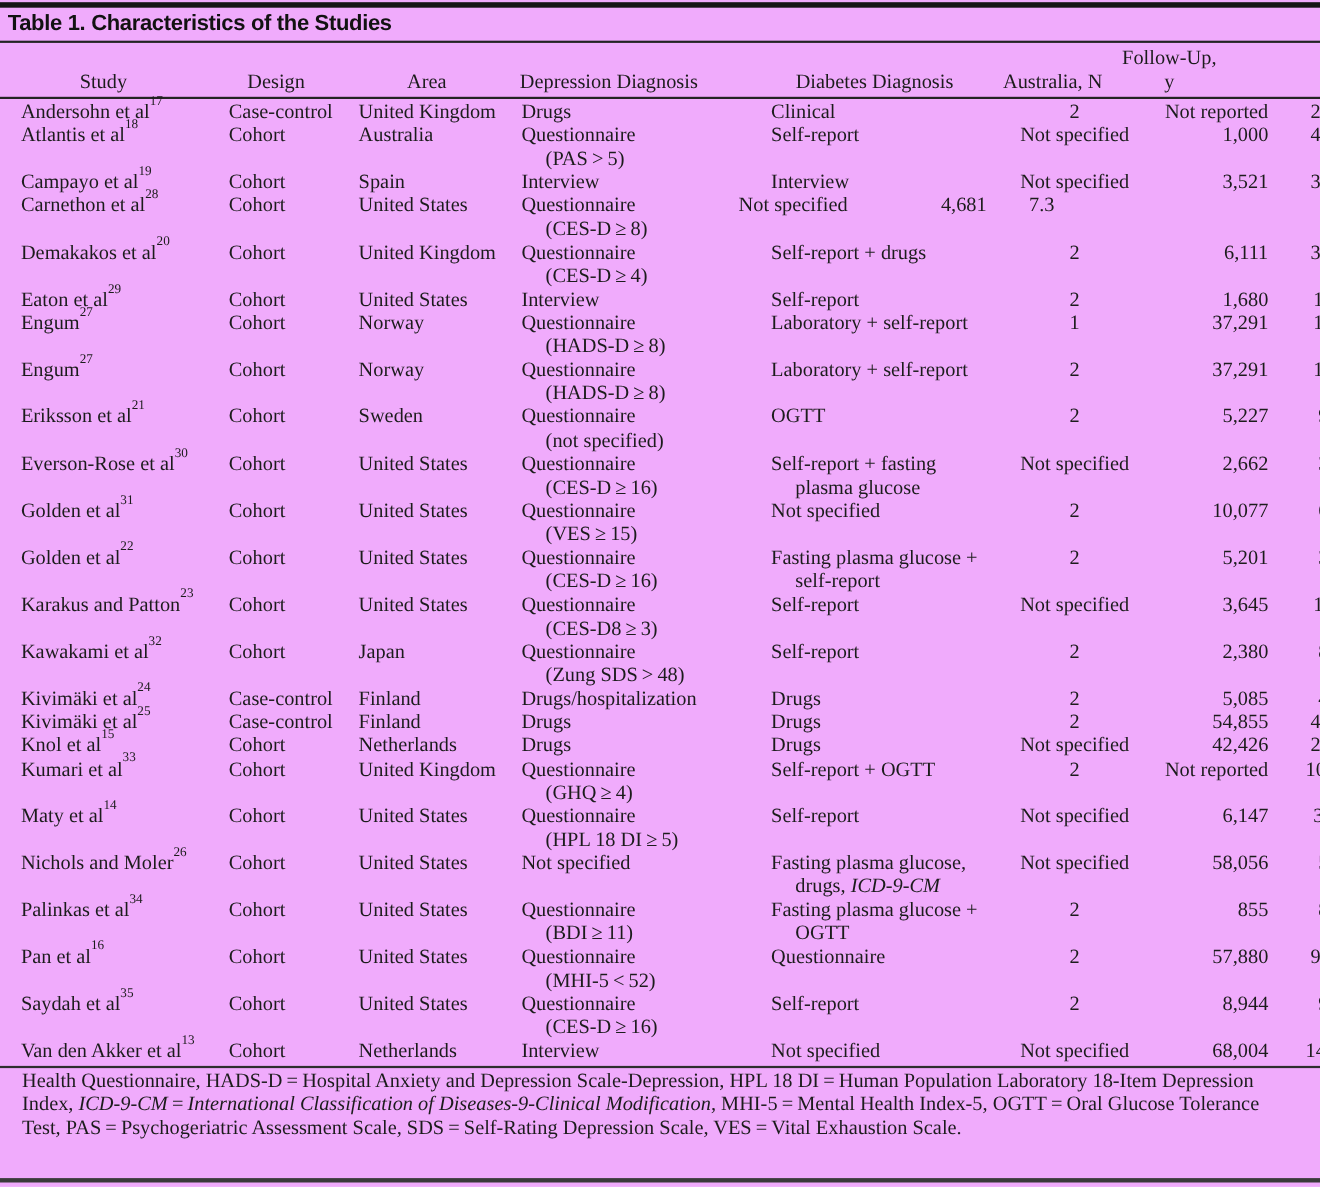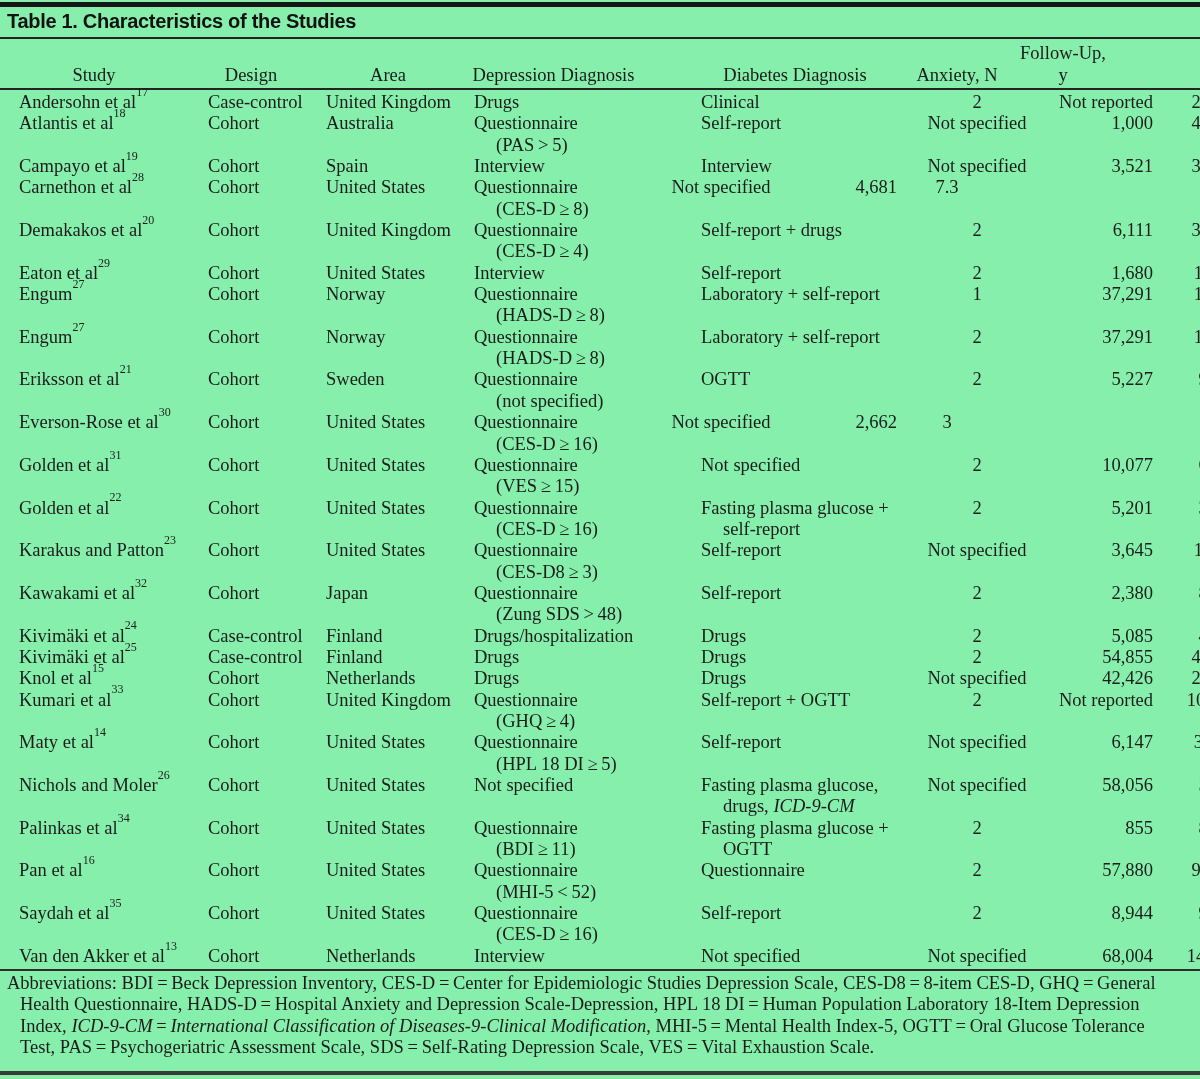--- a/index.html
+++ b/index.html
@@ -1,18 +1,18 @@
 <!DOCTYPE html>
 <html><head>
 <meta charset="utf-8">
 <style>
   html,body { margin:0; padding:0; background:#ffffff; }
   .page {
     position:relative; width:1200px; height:1079px; margin:0 auto;
-    background:#86efac; color:#1c1c1c; overflow:hidden;
+    background:#f0abfc; color:#1c1c1c; overflow:hidden;
     font-family:"Liberation Serif","DejaVu Serif",serif;
   }
   .rule { position:absolute; left:0; width:1200px; background:#1d1d1d; }
   .rule-top        { top:2px;    height:5px;  background:#161616; }
   .rule-title      { top:37px;   height:2px;  background:#242424; }
   .rule-header     { top:88px;   height:2px;  background:#242424; }
   .rule-foot-top   { top:969px;  height:2px;  background:#2e2e2e; }
   .rule-bottom     { top:1071px; height:4px;  background:#3a3a3a; }
 
   .title {
@@ -75,21 +75,21 @@
       <div class="cell c-area">
         <div class="line">Area</div>
       </div>
       <div class="cell c-depression">
         <div class="line">Depression Diagnosis</div>
       </div>
       <div class="cell c-diabetes">
         <div class="line">Diabetes Diagnosis</div>
       </div>
       <div class="cell c-patients">
-        <div class="line">Anxiety, N</div>
+        <div class="line">Australia, N</div>
       </div>
       <div class="cell c-followup">
         <div class="line">Follow-Up,</div>
         <div class="line">y</div>
       </div>
     </div>
   <div class="rule rule-header"></div>
 
   <div class="tbody" id="table-body">
       <div class="trow">
@@ -336,20 +336,24 @@
         <div class="cell c-design">
           <div class="line">Cohort</div>
         </div>
         <div class="cell c-area">
           <div class="line">United States</div>
         </div>
         <div class="cell c-depression">
           <div class="line">Questionnaire</div>
           <div class="line cont">(CES-D ≥ 16)</div>
         </div>
+        <div class="cell c-diabetes">
+          <div class="line">Self-report + fasting</div>
+          <div class="line cont">plasma glucose</div>
+        </div>
         <div class="cell c-type">
           <div class="line">Not specified</div>
         </div>
         <div class="cell c-patients">
           <div class="line">2,662</div>
         </div>
         <div class="cell c-followup">
           <div class="line">3</div>
         </div>
       </div>
@@ -726,19 +730,18 @@
           <div class="line">68,004</div>
         </div>
         <div class="cell c-followup">
           <div class="line">14.8</div>
         </div>
       </div>
     </div>
 
   <div class="rule rule-foot-top"></div>
   <div class="footnote" id="footnote">
-      <div class="fn-line">Abbreviations: BDI = Beck Depression Inventory, CES-D = Center for Epidemiologic Studies Depression Scale, CES-D8 = 8-item CES-D, GHQ = General</div>
       <div class="fn-line indent">Health Questionnaire, HADS-D = Hospital Anxiety and Depression Scale-Depression, HPL 18 DI = Human Population Laboratory 18-Item Depression</div>
       <div class="fn-line indent">Index, <i>ICD-9-CM</i> = <i>International Classification of Diseases-9-Clinical Modification</i>, MHI-5 = Mental Health Index-5, OGTT = Oral Glucose Tolerance</div>
       <div class="fn-line indent">Test, PAS = Psychogeriatric Assessment Scale, SDS = Self-Rating Depression Scale, VES = Vital Exhaustion Scale.</div>
     </div>
   <div class="rule rule-bottom"></div>
 </div>
 
 </body></html>

